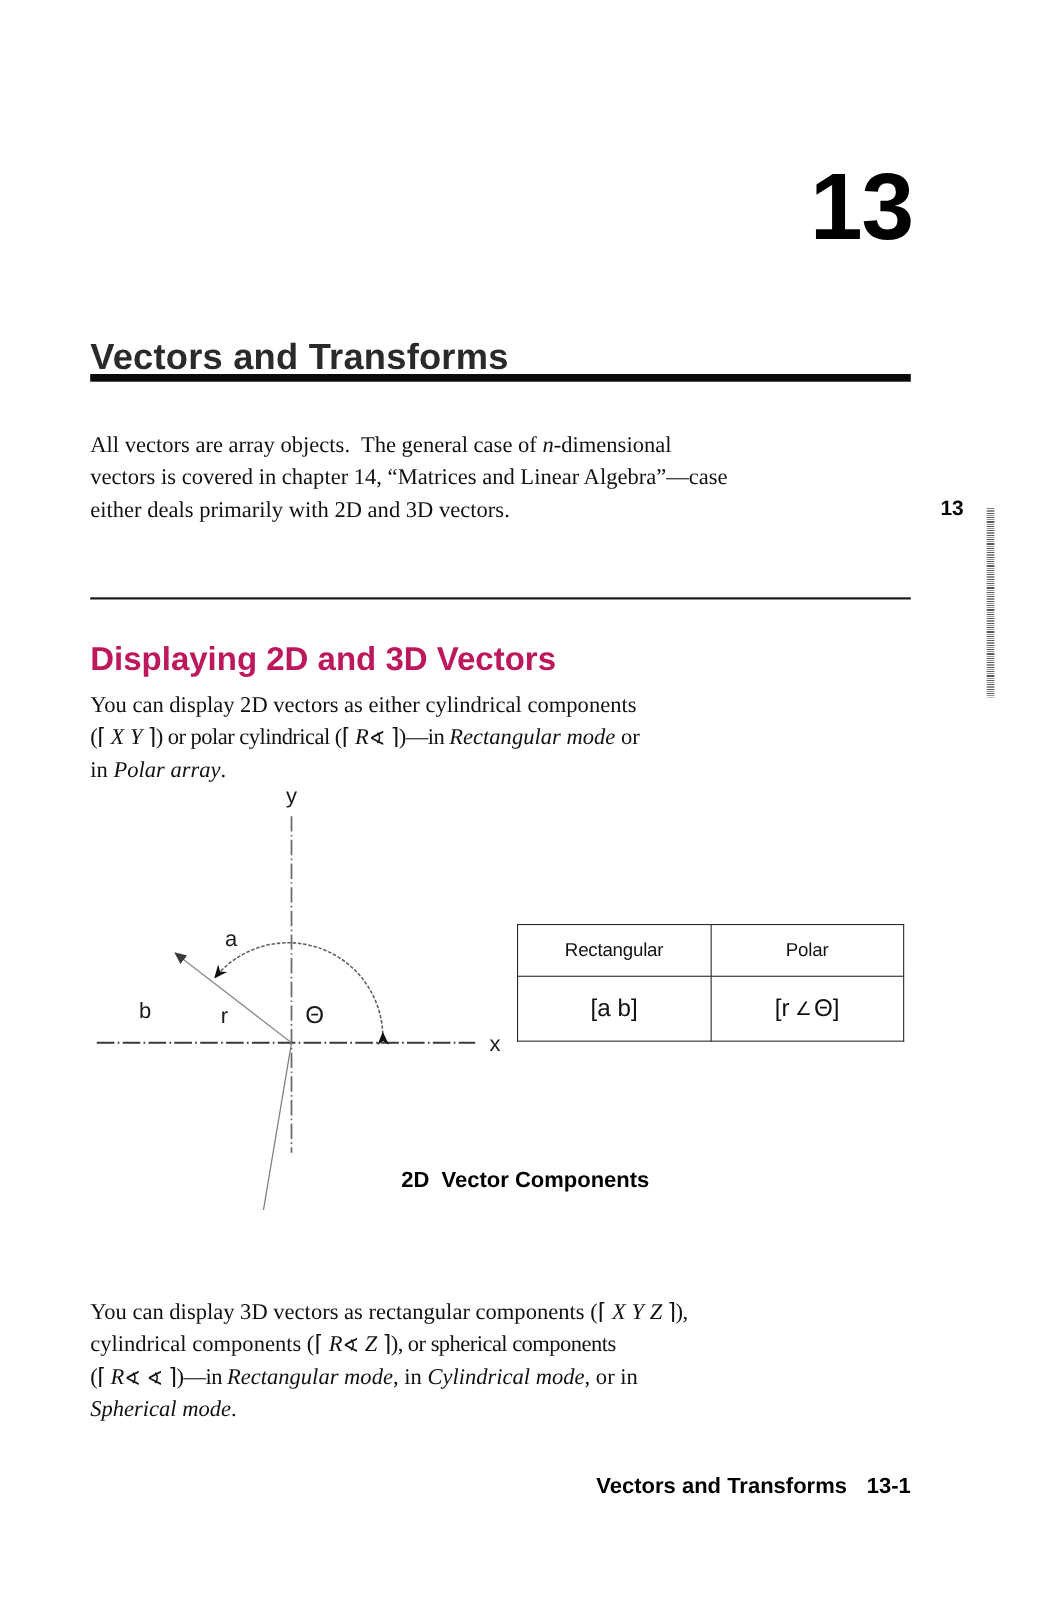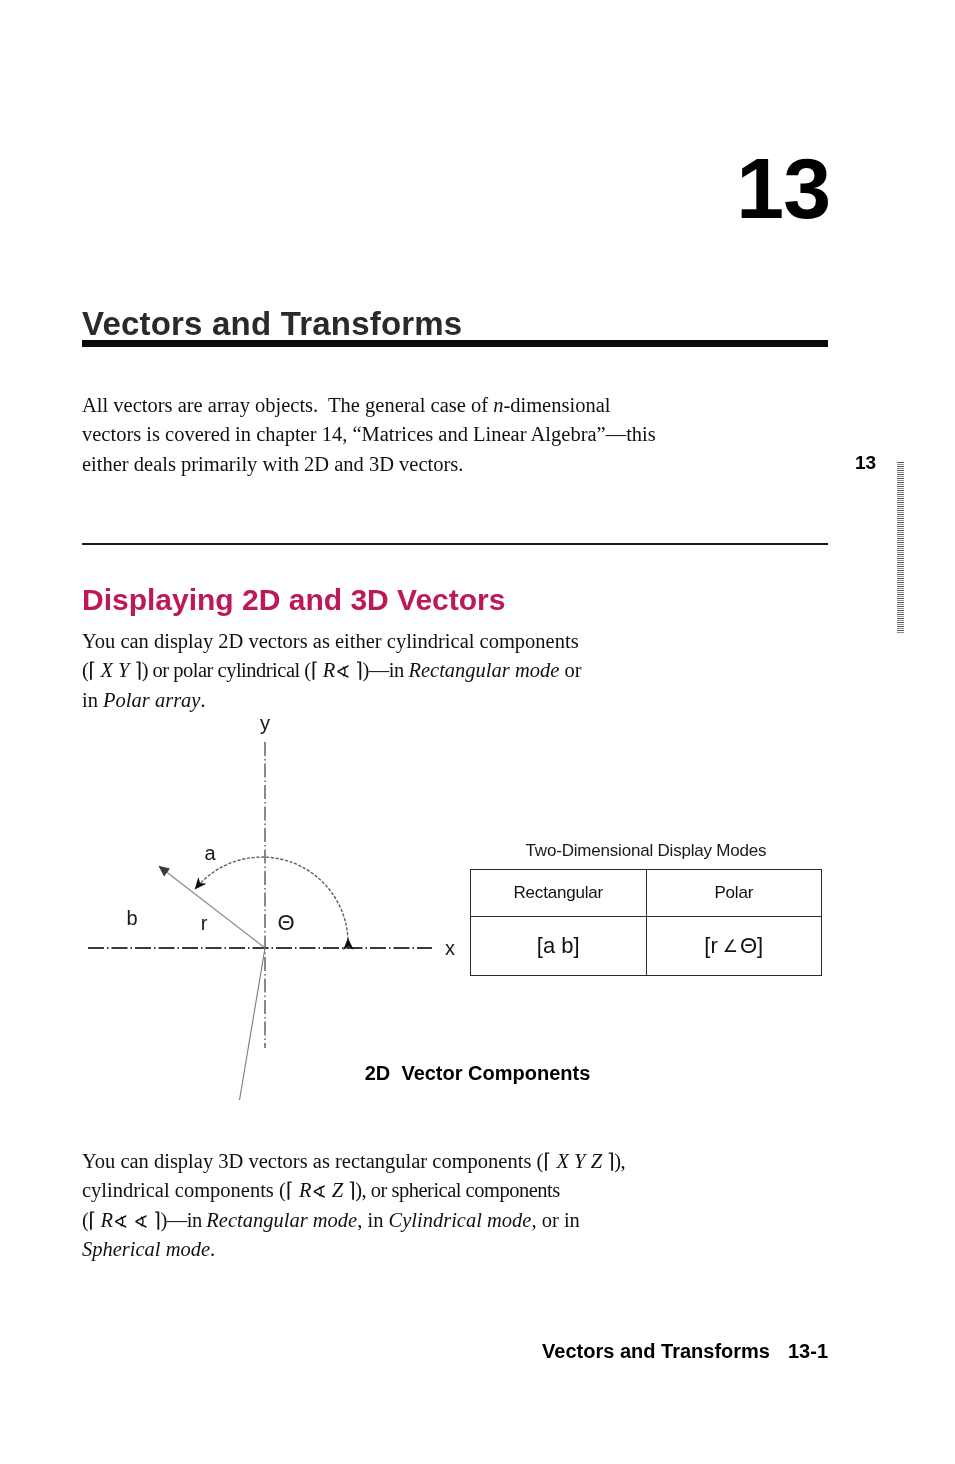--- a/index.html
+++ b/index.html
@@ -157,21 +157,21 @@
     font-weight: bold;
     font-size: 20px;
     line-height: 26px;
     padding-left: 0;
     box-sizing: border-box;
   }
 
   
   #closing-paragraph {
     left: 82px;
-    top: 1126px;
+    top: 1158px;
     width: 780px;
   }
 
   
   #page-footer {
     position: absolute;
     left: 82px;
     top: 1338px;
     width: 746px;
     text-align: right;
@@ -232,21 +232,21 @@
 <body>
 
 <div class="page">
 
   <div id="chapter-number">13</div>
 
   <h1 id="chapter-title">Vectors and Transforms</h1>
   <div id="title-rule"></div>
 
   <p class="body-para" id="intro-paragraph"><span>All vectors are array objects.  The general case of </span><span class="ital">n</span><span>-dimensional</span>
-<span>vectors is covered in chapter 14, “Matrices and Linear Algebra”—this</span>
+<span>vectors is covered in chapter 14, “Matrices and Linear Algebra”—case</span>
 <span>either deals primarily with 2D and 3D vectors.</span></p>
 
   <div id="side-tab-number">13</div>
   <div id="side-tab-bar"></div>
 
   <div id="section-rule"></div>
   <h2 id="section-heading">Displaying 2D and 3D Vectors</h2>
 
   <p class="body-para" id="section-paragraph"><span>You can display 2D vectors as either cylindrical components</span>
 <span class="mono-br">(⌈ </span><span class="ital">X Y</span><span class="mono-br"> ⌉) or polar cylindrical (⌈ </span><span class="ital">R</span><span class="ang">∢</span><span class="mono-br"> ⌉)—in </span><span class="ital">Rectangular mode</span><span> or</span>
@@ -278,21 +278,20 @@
       <text x="265" y="30" text-anchor="middle" font-family="Liberation Sans, sans-serif" font-size="20" fill="#1a1a1a">y</text>
       <text x="450" y="255" text-anchor="middle" font-family="Liberation Sans, sans-serif" font-size="20" fill="#1a1a1a">x</text>
       <text x="210" y="160" text-anchor="middle" font-family="Liberation Sans, sans-serif" font-size="20" fill="#1a1a1a">a</text>
       <text x="132" y="225" text-anchor="middle" font-family="Liberation Sans, sans-serif" font-size="20" fill="#1a1a1a">b</text>
       <text x="204" y="230" text-anchor="middle" font-family="Liberation Sans, sans-serif" font-size="20" fill="#1a1a1a">r</text>
       <text x="286" y="230" text-anchor="middle" font-family="Liberation Sans, sans-serif" font-size="22" fill="#1a1a1a">Θ</text>
     </svg>
   </div>
 
   <div id="modes-table-wrap">
-    <div id="modes-table-title">Two-Dimensional Display Modes</div>
     <table id="modes-table">
       <thead>
         <tr>
           <th>Rectangular</th>
           <th>Polar</th>
         </tr>
       </thead>
       <tbody>
         <tr>
           <td>[a b]</td>

